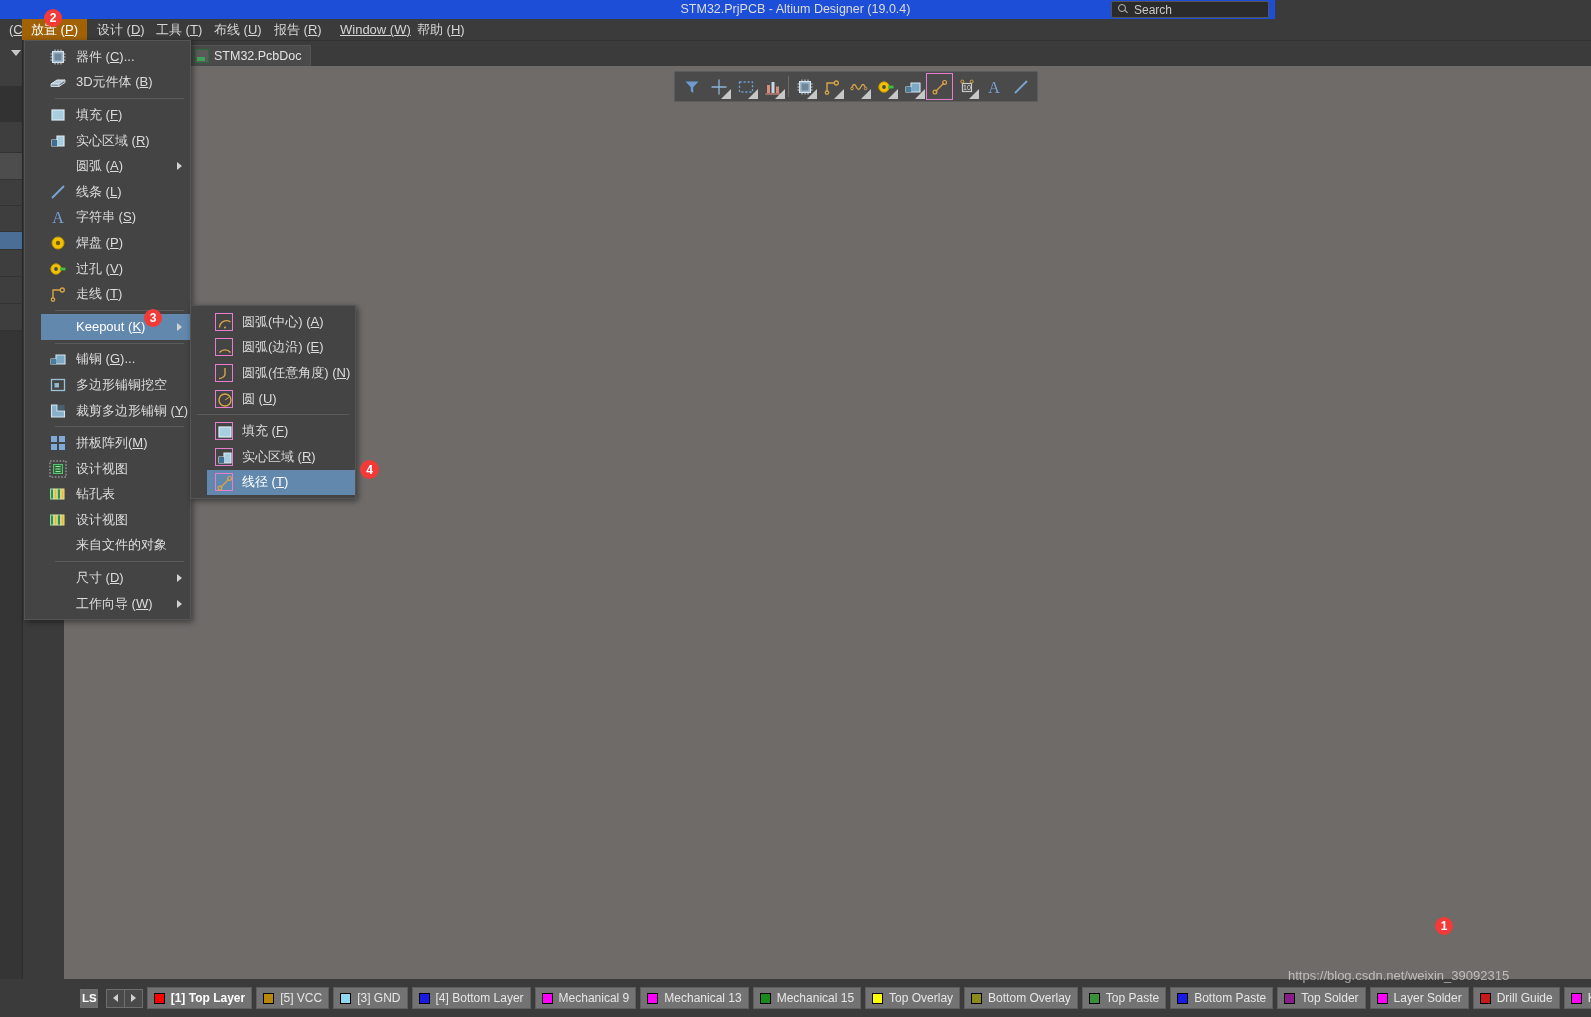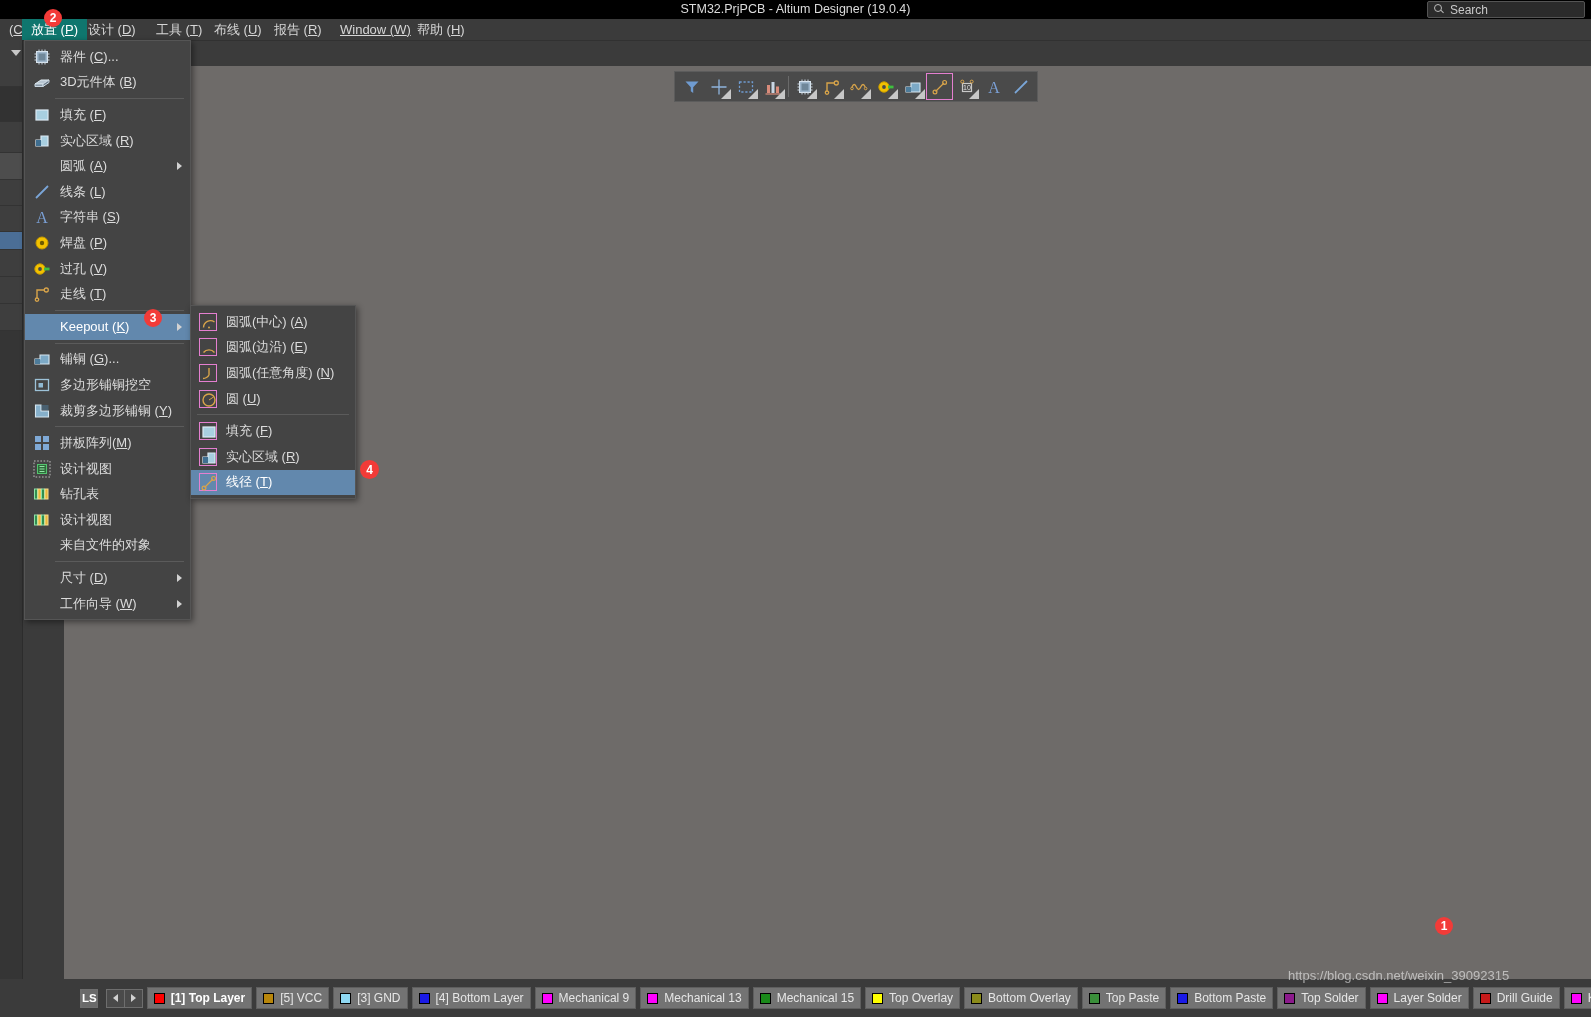--- a/index.html
+++ b/index.html
@@ -11,22 +11,22 @@
   }
   #app {
     position: relative;
     width: 1591px; height: 1017px;
     background: #3b3b3b;
   }
 
   
   .titlebar {
     position: absolute; left: 0; top: 0;
-    width: 1591px; height: 19px;
-    background: #000000;
+    width: 1275px; height: 19px;
+    background: #1d4ed8;
     border-bottom: 1px solid #2e2e2e;
   }
   .title-text {
     position: absolute; left: 0; top: 0;
     width: 1591px; height: 19px;
     line-height: 19px;
     text-align: center;
     color: #dcdcdc;
     font-size: 12.5px;
     white-space: nowrap;
@@ -73,21 +73,21 @@
   .menu-item {
     position: absolute;
     top: 0; height: 21px; line-height: 21px;
     color: #d6d6d6;
     font-size: 13px;
     padding: 0 9px;
     white-space: nowrap;
     cursor: default;
   }
   .menu-item.active {
-    background: #0f766e;
+    background: #a16207;
     color: #ffffff;
   }
 
   
   .left-strip {
     position: absolute; left: 0; top: 40px;
     width: 22px; height: 939px;
     background: #353535;
     border-right: 1px solid #2c2c2c;
   }
@@ -195,20 +195,21 @@
 
   .mrow {
     position: relative;
     height: 25.6px;
     display: flex; align-items: center;
     color: #dcdcdc;
     font-size: 13px;
     padding-left: 8px;
     white-space: nowrap;
     cursor: default;
+    margin-left: 16px;
   }
   .mrow.hl { background: #6288ad; color: #ffffff; }
   .mrow .mico {
     width: 18px; height: 18px;
     margin-right: 9px;
     position: relative;
     flex: 0 0 auto;
   }
   .mrow .mlabel { flex: 1 1 auto; }
   .mrow .arrow {
@@ -318,21 +319,21 @@
     <div class="title-text">STM32.PrjPCB - Altium Designer (19.0.4)</div>
     <div class="search-box">
       <span class="sicon"></span>
       <span class="search-ph">Search</span>
     </div>
   </div>
 
   <div class="menubar" id="menubar">
       <div class="menu-item" style="left: 0px;"><span>(<u>C</u>)</span></div>
       <div class="menu-item active" style="left: 22px;"><span>放置 (<u>P</u>)</span></div>
-      <div class="menu-item" style="left: 79px;"><span>设计 (<u>D</u>)</span></div>
+      <div class="menu-item" style="left: 88px;"><span>设计 (<u>D</u>)</span></div>
       <div class="menu-item" style="left: 147px;"><span>工具 (<u>T</u>)</span></div>
       <div class="menu-item" style="left: 205px;"><span>布线 (<u>U</u>)</span></div>
       <div class="menu-item" style="left: 265px;"><span>报告 (<u>R</u>)</span></div>
       <div class="menu-item" style="left: 331px; text-decoration: underline;"><span>Window (<u>W</u>)</span></div>
       <div class="menu-item" style="left: 408px;"><span>帮助 (<u>H</u>)</span></div>
     </div>
 
   <div class="left-strip">
     <div class="slot" style="top:0;height:46px;">
       <span class="caret"></span>
@@ -343,20 +344,26 @@
     <div class="slot" style="top:140px;height:25px;"></div>
     <div class="slot" style="top:166px;height:25px;"></div>
     <div class="slot hl" style="top:192px;height:17px;"></div>
     <div class="slot" style="top:210px;height:26px;"></div>
     <div class="slot" style="top:237px;height:26px;"></div>
     <div class="slot" style="top:264px;height:26px;"></div>
   </div>
 
   <div class="canvas"></div>
 
+  <div class="doctabbar">
+    <div class="doctab">
+      <span class="dicon"></span>
+      <span>STM32.PcbDoc</span>
+    </div>
+  </div>
 
   <div class="pcb-toolbar" id="pcb-toolbar">
       <div class="tb-btn">
         <svg width="18" height="18" viewBox="0 0 18 18">
           <path d="M2.5 3.5 H15.5 L10.2 9.2 V15 L7.8 13.2 V9.2 Z" fill="#6f9bd0"></path>
         </svg>
       </div>
       <div class="tb-btn">
         <svg width="18" height="18" viewBox="0 0 18 18">
           <path d="M9 1.5 V16.5 M1.5 9 H16.5" stroke="#8fb4dd" stroke-width="1.3"></path>

